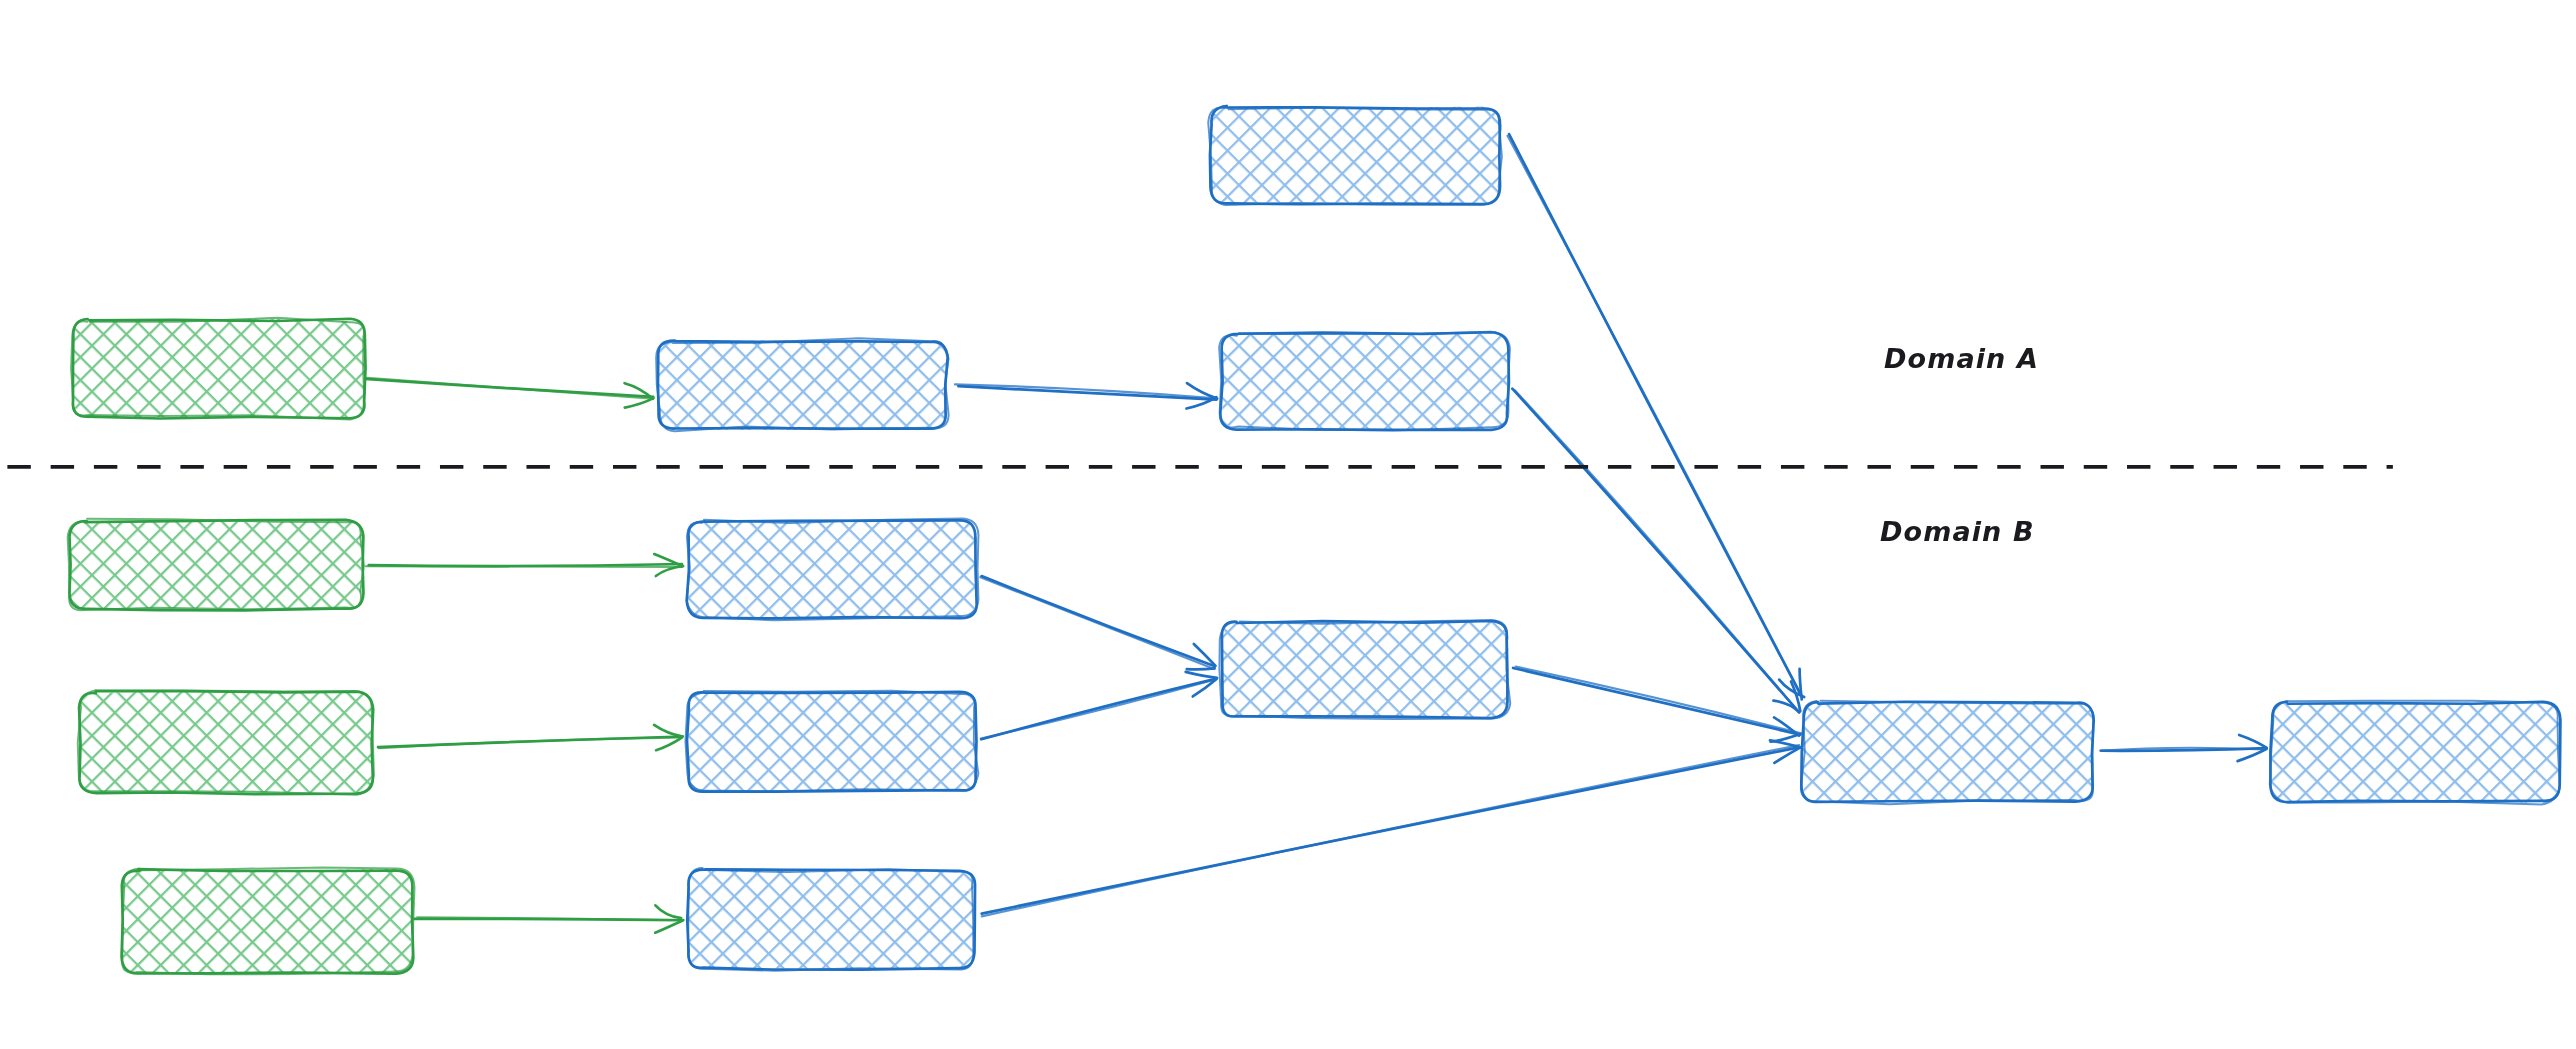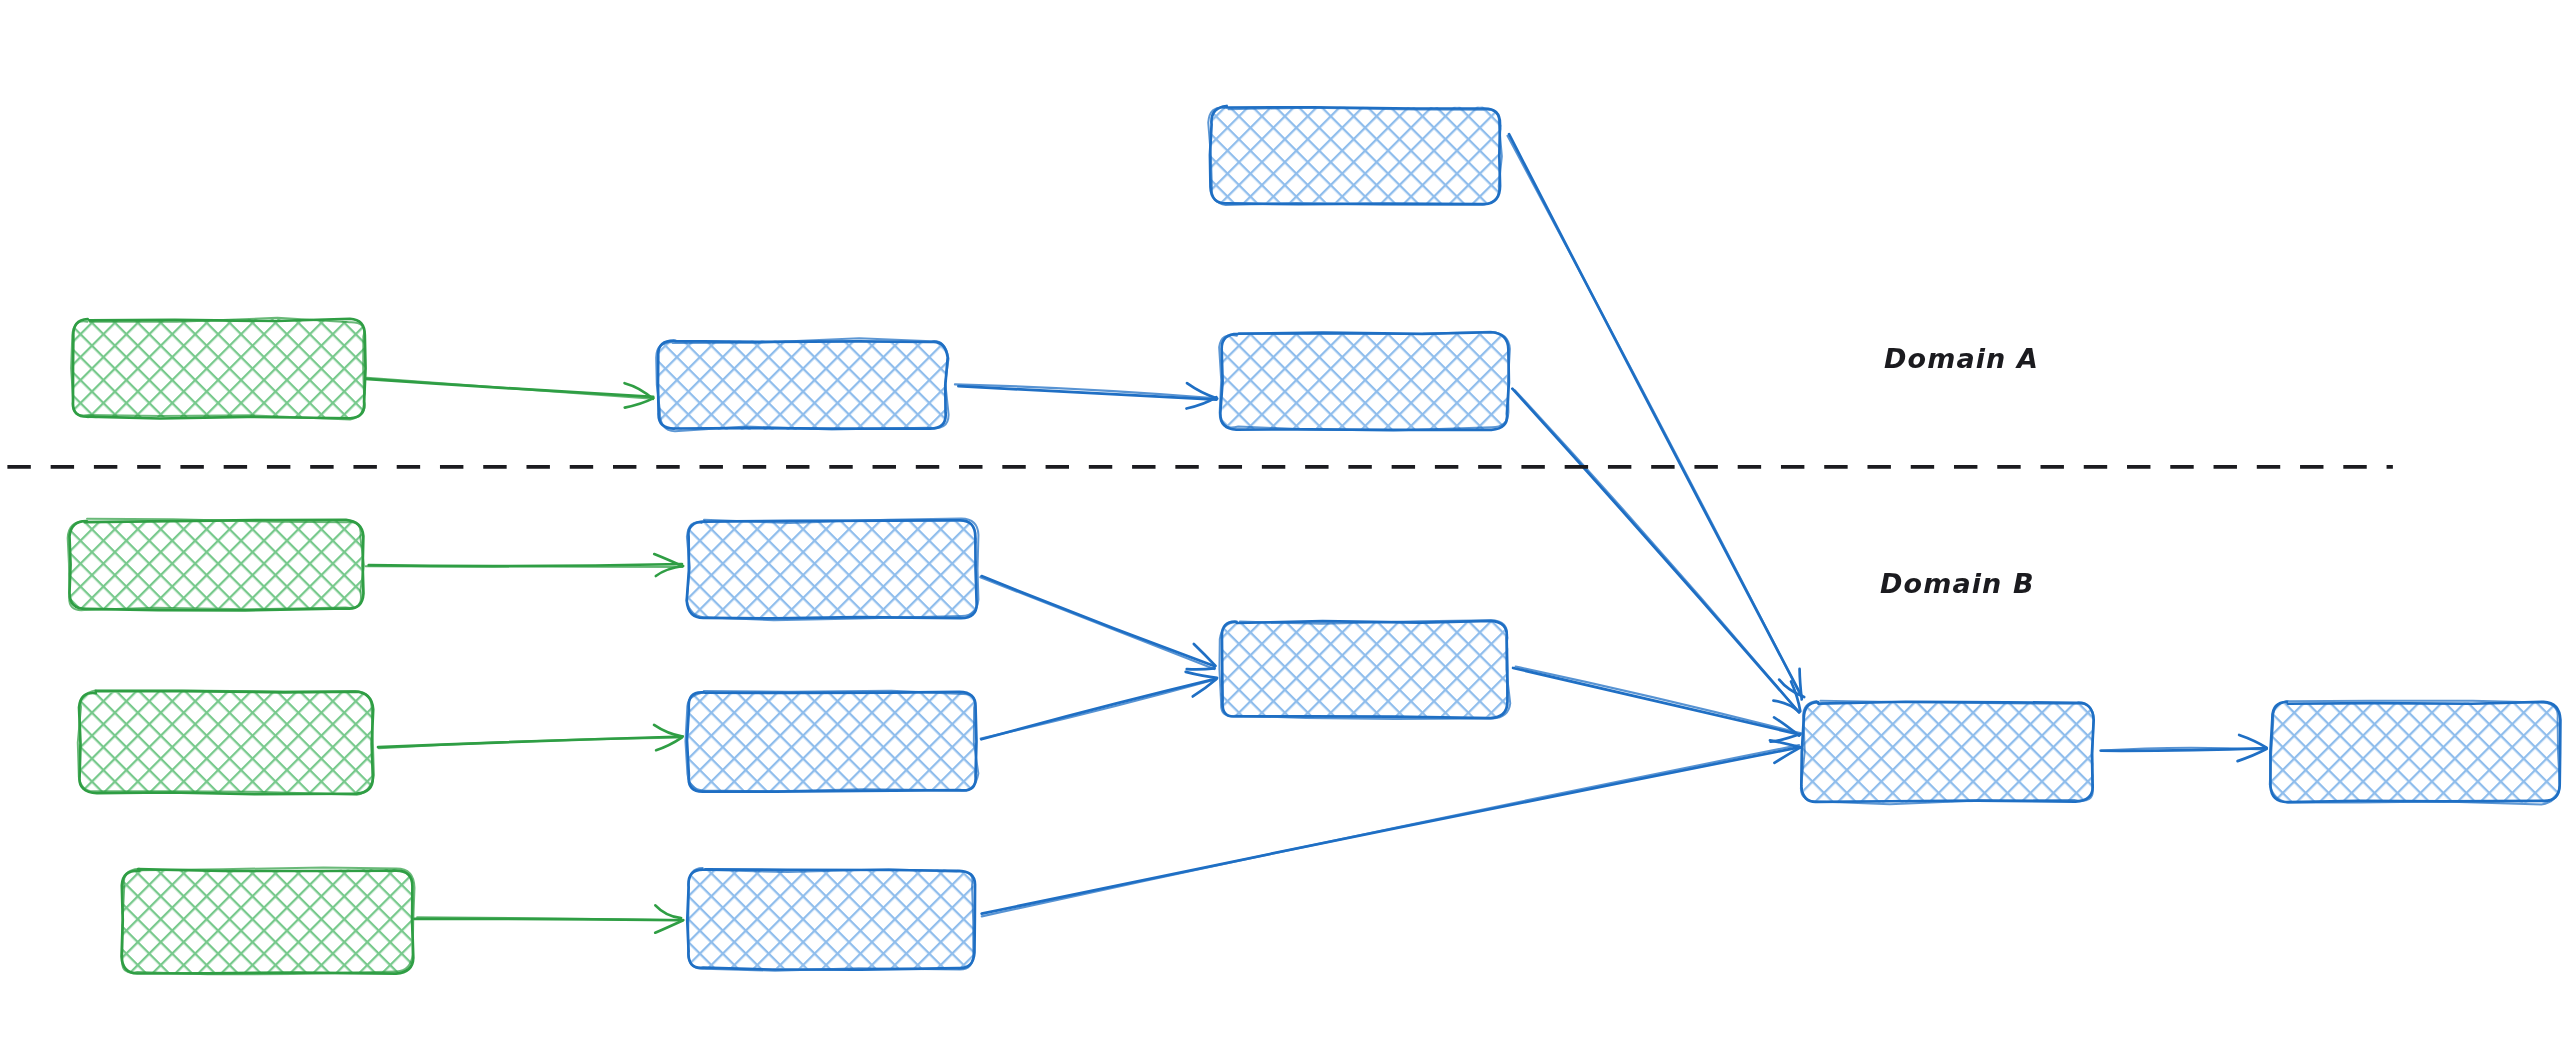--- a/index.html
+++ b/index.html
@@ -175,16 +175,16 @@
           <path d="M 2538.5,780.9 L 2632.2,780.3 L 2742.8,780.9 L 2822.1,778.8 Q 2840.0,779.6 2840.9,798.8 L 2840.6,834.7 L 2840.1,871.2 Q 2839.7,889.2 2821.8,888.6 L 2711.6,889.2 L 2617.1,888.7 L 2539.1,890.0 Q 2520.5,890.6 2519.2,872.7 L 2519.1,834.1 L 2521.3,796.9 Q 2520.9,779.6 2537.3,778.9" fill="none" stroke="#1f6fc4" stroke-width="3" stroke-linecap="round" stroke-linejoin="round" opacity="1"></path>
           <path d="M 2536.3,778.0 L 2631.4,777.6 L 2743.5,777.5 L 2823.6,779.7 Q 2839.6,782.2 2837.8,797.1 L 2838.3,835.4 L 2840.2,872.0 Q 2837.8,890.1 2819.8,892.7 L 2709.9,889.4 L 2617.7,890.4 L 2538.9,890.5 Q 2522.3,888.0 2518.4,870.5 L 2519.9,837.1 L 2522.3,799.2 Q 2520.1,780.8 2538.8,777.8" fill="none" stroke="#1f6fc4" stroke-width="2.2" stroke-linecap="round" stroke-linejoin="round" opacity="0.72"></path>
         </g>
       </g>
     <g id="divider-layer">
         <line x1="8" y1="518" x2="2655" y2="518" stroke="#1b1b1f" stroke-width="4" stroke-dasharray="26 22" stroke-linecap="butt"></line>
       </g>
   </svg>
   <div id="label-layer">
       <div class="dlabel" style="left: 1884px; top: 343px; font-style: italic;">Domain A</div>
-      <div class="dlabel" style="left: 1880px; top: 568px; text-align: center;">Domain B</div>
+      <div class="dlabel" style="left: 1880px; top: 516px; text-align: center;">Domain B</div>
     </div>
 </div>
 
 
 </body></html>

